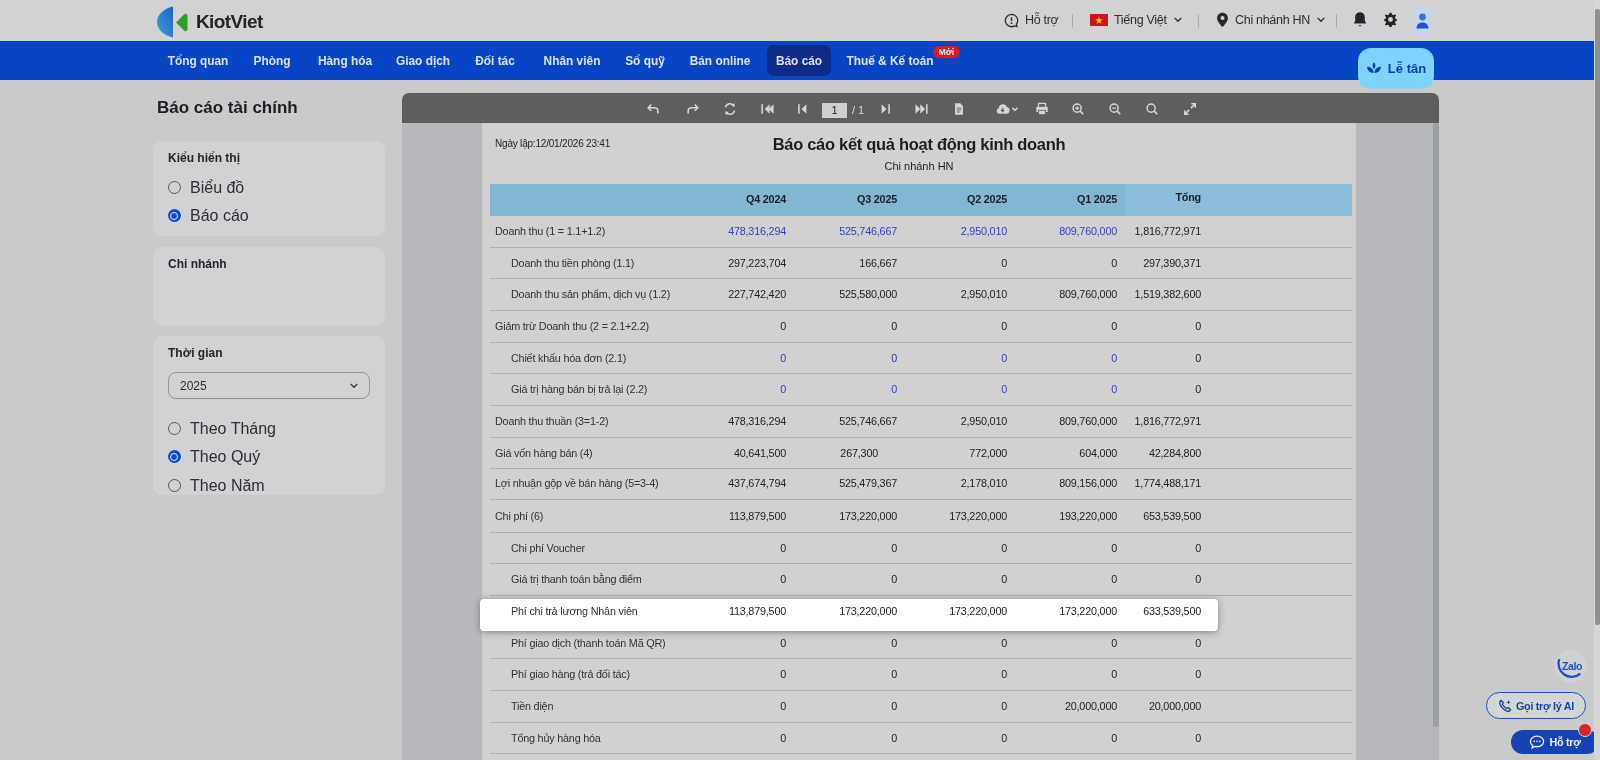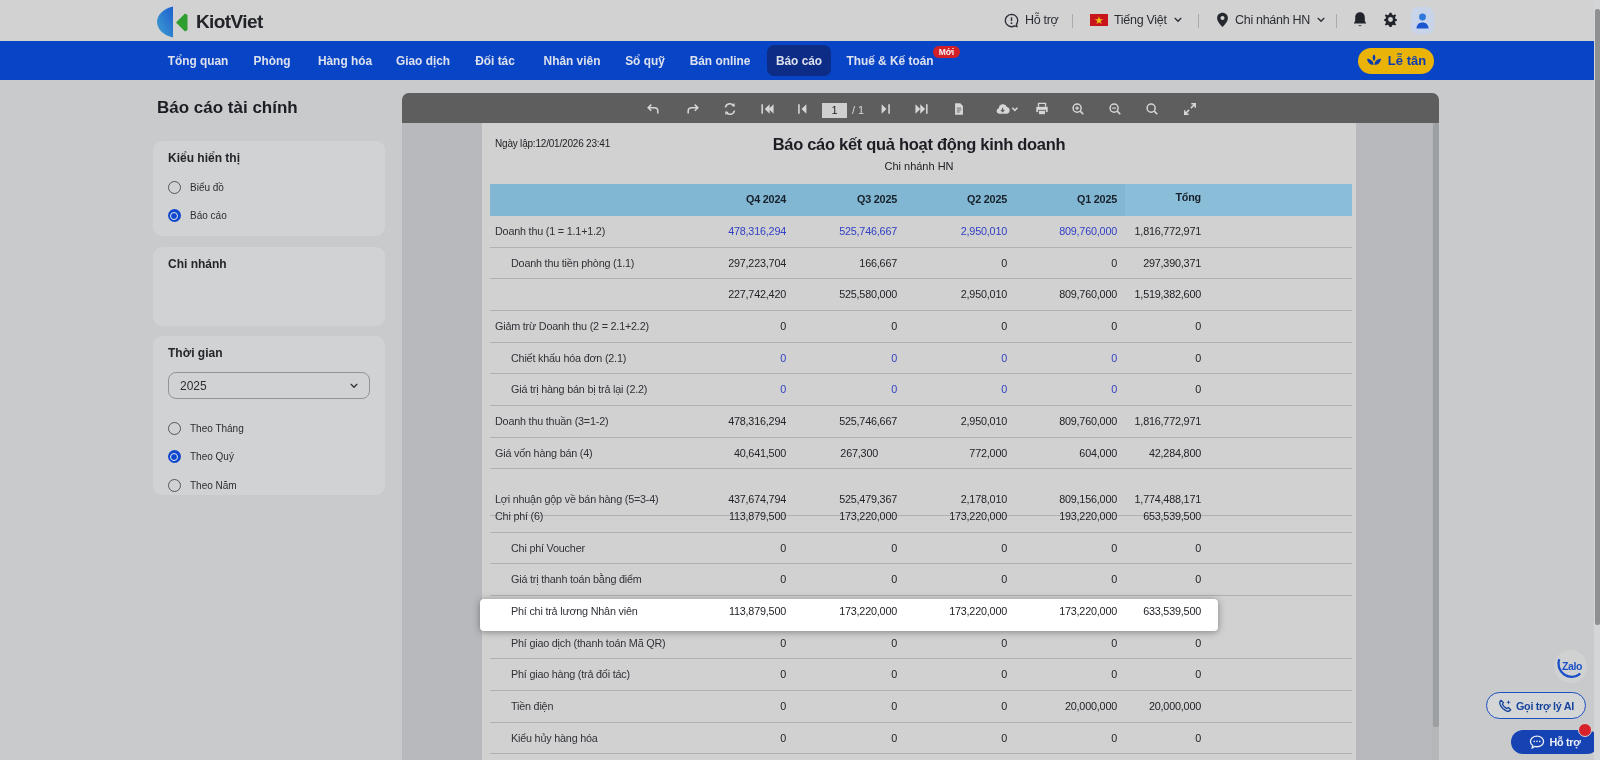--- a/index.html
+++ b/index.html
@@ -11,30 +11,30 @@
 #logo { position:absolute; left:155px; top:4px; width:120px; height:34px; }
 #logotext { position:absolute; left:196px; top:11px; font-size:19px; font-weight:bold; color:#22242a; letter-spacing:-0.6px; }
 .hitem { position:absolute; top:0; height:40px; display:flex; align-items:center; gap:6px; color:#2b2e35; font-size:12.5px; letter-spacing:-0.3px; }
 .hsep { position:absolute; top:14px; width:1px; height:14px; background:#a9aaac; }
 
 
 #nav { position:absolute; left:0; top:40.5px; width:1594px; height:39.7px; background:#0845c6; }
 .ntab { position:absolute; top:0; height:39.7px; line-height:39.7px; color:#dde1ee; font-size:13.5px; font-weight:bold; transform:translateX(-50%) scaleX(0.88); white-space:nowrap; }
 #activetab { position:absolute; left:767px; top:4.5px; width:64px; height:31px; background:#0c2c85; border-radius:7px; }
 #moi { position:absolute; left:933px; top:5.5px; width:27px; height:12px; background:#d51f27; border-radius:6px; color:#f3f3f4; font-size:8.5px; font-weight:bold; text-align:center; line-height:12px; }
-#letan { position:absolute; left:1358px; top:47.5px; width:76px; height:26px; background:#eab308; border-radius:13px; display:flex; align-items:center; justify-content:center; gap:6px; color:#0c3cb1; font-size:13px; font-weight:bold; }
+#letan { position:absolute; left:1358px; top:47.5px; width:76px; height:41px; background:#7dd3fc; border-radius:13px; display:flex; align-items:center; justify-content:center; gap:6px; color:#0c3cb1; font-size:13px; font-weight:bold; }
 
 
 #sbtitle { position:absolute; left:157px; top:98px; font-size:17px; font-weight:bold; color:#1b1d22; }
 .card { position:absolute; left:153px; width:232px; background:#d1d2d3; border-radius:9px; }
 .ctitle { position:absolute; left:15px; font-size:12px; font-weight:bold; color:#23252a; }
 .radio { position:absolute; left:14.5px; width:13.4px; height:13.4px; border-radius:50%; border:1.6px solid #53565c; }
 .radio.on { border:none; background:#0f48ce; position:relative; }
 .radio.on::after { content:''; position:absolute; left:2.7px; top:2.7px; width:8px; height:8px; border-radius:50%; border:1.5px solid #e8e9ea; box-sizing:border-box; }
-.rlab { position:absolute; left:37px; font-size:10px; color:#2c2e33; line-height:13.4px; }
+.rlab { position:absolute; left:37px; font-size:16px; color:#2c2e33; line-height:13.4px; }
 .sel { position:absolute; left:15px; width:202px; height:27px; border:1px solid #929496; border-radius:8px; }
 .chev { width:10px; height:10px; }
 
 
 #viewer { position:absolute; left:402px; top:93px; width:1037px; height:667px; background:#b8b9bc; border-radius:7px 7px 0 0; }
 #toolbar { position:absolute; left:0; top:0; width:1037px; height:30px; background:#5e5e5f; border-radius:7px 7px 0 0; }
 .ticon { position:absolute; top:9px; width:14px; height:14px; }
 #pagebox { position:absolute; left:420px; top:9.5px; width:25px; height:15.5px; background:#cfcfd0; color:#222; font-size:11px; text-align:center; line-height:15.5px; }
 #pageof { position:absolute; left:450px; top:9px; color:#d8d8d9; font-size:11px; line-height:16px; }
 #vscroll { position:absolute; right:0px; top:30px; width:7px; height:637px; background:#b5b6b8; }
@@ -265,20 +265,21 @@
         </div>
 <div class="trow" style="top:63.3px">
           <span class="lab" style="left:21px">Doanh thu tiền phòng (1.1)</span>
           <span class="num k" style="right:566px">297,223,704</span>
           <span class="num k" style="right:455px">166,667</span>
           <span class="num k" style="right:345px">0</span>
           <span class="num k" style="right:235px">0</span>
           <span class="num k" style="right:151px">297,390,371</span>
         </div>
 <div class="trow" style="top:95.0px">
+          <span class="lab" style="left:21px">Doanh thu sản phẩm, dịch vụ (1.2)</span>
           <span class="num k" style="right:566px">227,742,420</span>
           <span class="num k" style="right:455px">525,580,000</span>
           <span class="num k" style="right:345px">2,950,010</span>
           <span class="num k" style="right:235px">809,760,000</span>
           <span class="num k" style="right:151px">1,519,382,600</span>
         </div>
 <div class="trow" style="top:126.7px">
           <span class="lab" style="left:5px">Giảm trừ Doanh thu (2 = 2.1+2.2)</span>
           <span class="num k" style="right:566px">0</span>
           <span class="num k" style="right:455px">0</span>
@@ -311,21 +312,21 @@
           <span class="num k" style="right:151px">1,816,772,971</span>
         </div>
 <div class="trow" style="top:253.4px">
           <span class="lab" style="left:5px">Giá vốn hàng bán (4)</span>
           <span class="num k" style="right:566px">40,641,500</span>
           <span class="num k" style="right:474px">267,300</span>
           <span class="num k" style="right:345px">772,000</span>
           <span class="num k" style="right:235px">604,000</span>
           <span class="num k" style="right:151px">42,284,800</span>
         </div>
-<div class="trow" style="top:300px">
+<div class="trow" style="top:284px">
           <span class="lab" style="left:5px">Lợi nhuận gộp về bán hàng (5=3-4)</span>
           <span class="num k" style="right:566px">437,674,794</span>
           <span class="num k" style="right:455px">525,479,367</span>
           <span class="num k" style="right:345px">2,178,010</span>
           <span class="num k" style="right:235px">809,156,000</span>
           <span class="num k" style="right:151px">1,774,488,171</span>
         </div>
 <div class="trow" style="top:316.7px">
           <span class="lab" style="left:5px">Chi phí (6)</span>
           <span class="num k" style="right:566px">113,879,500</span>
@@ -376,21 +377,21 @@
         </div>
 <div class="trow" style="top:506.7px">
           <span class="lab" style="left:21px">Tiền điện</span>
           <span class="num k" style="right:566px">0</span>
           <span class="num k" style="right:455px">0</span>
           <span class="num k" style="right:345px">0</span>
           <span class="num k" style="right:235px">20,000,000</span>
           <span class="num k" style="right:151px">20,000,000</span>
         </div>
 <div class="trow" style="top:538.4px">
-          <span class="lab" style="left:21px">Kiểu hủy hàng hóa</span>
+          <span class="lab" style="left:21px">Tổng hủy hàng hóa</span>
           <span class="num k" style="right:566px">0</span>
           <span class="num k" style="right:455px">0</span>
           <span class="num k" style="right:345px">0</span>
           <span class="num k" style="right:235px">0</span>
           <span class="num k" style="right:151px">0</span>
         </div>
     </div>
   </div>
   <div id="vscroll"></div>
   <div id="vthumb"></div>

